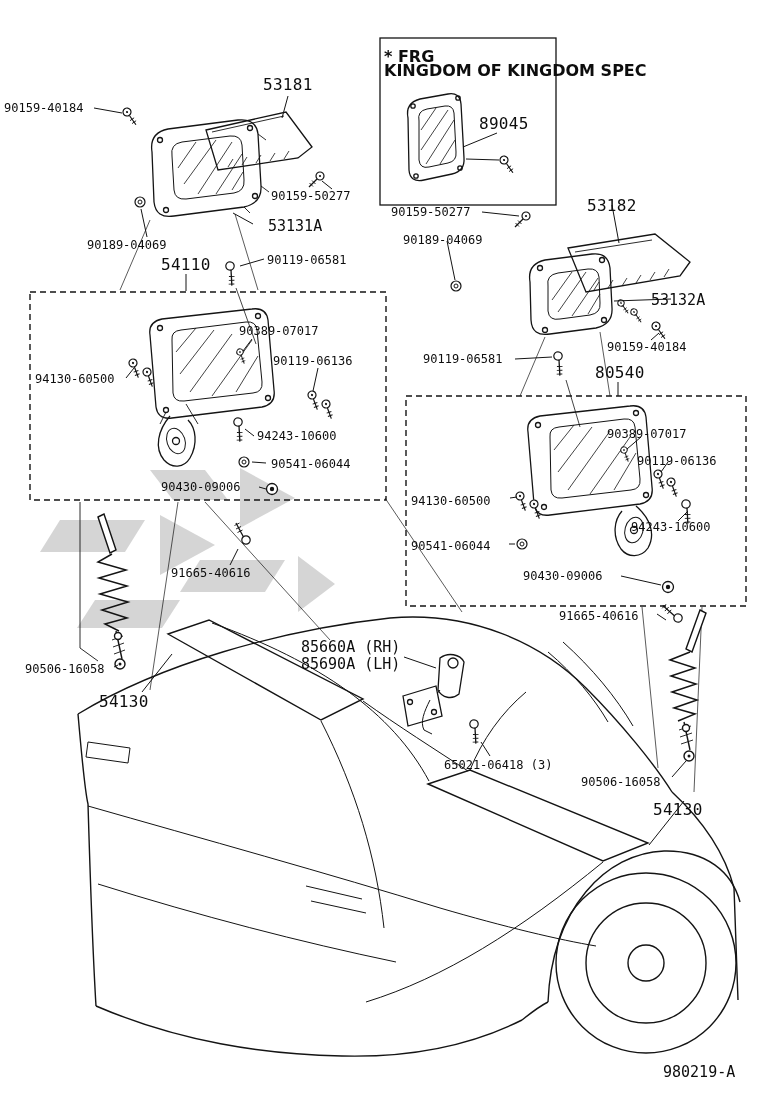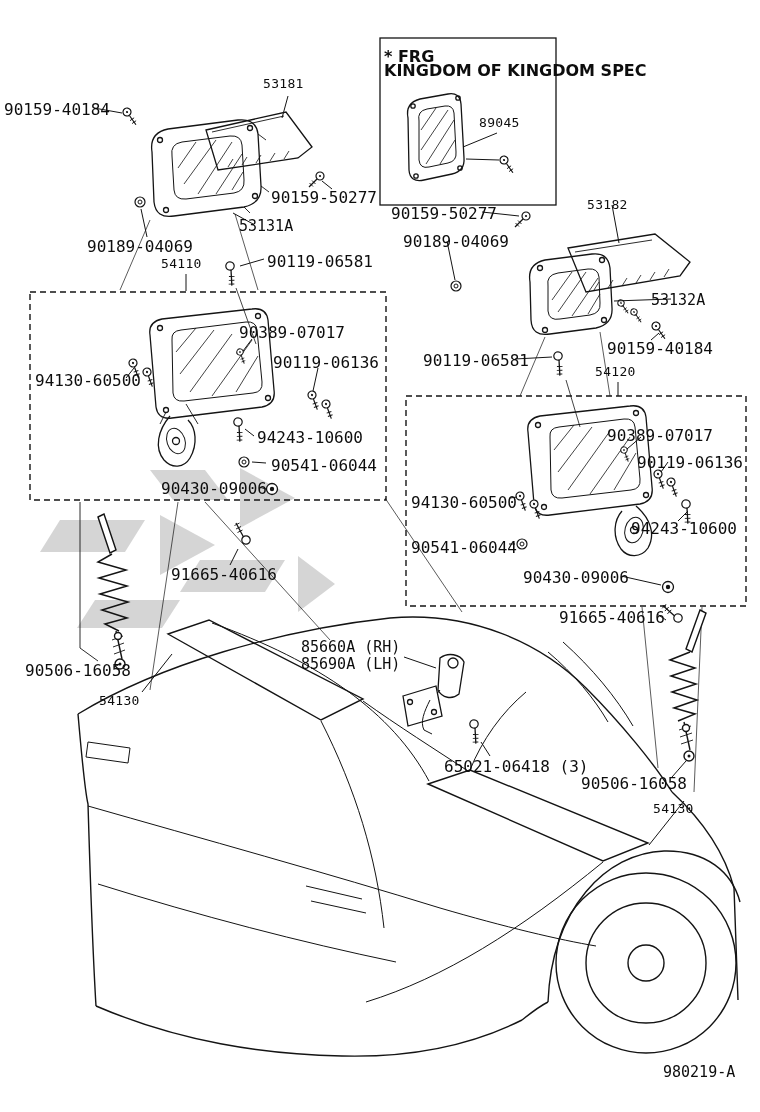--- a/index.html
+++ b/index.html
@@ -1,21 +1,21 @@
 <!DOCTYPE html>
 <html><head>
 <meta charset="utf-8">
 <style>
   html,body{margin:0;padding:0;background:#fff;}
   .stage{position:relative;width:760px;height:1112px;background:#ffffff;overflow:hidden;
          font-family:"DejaVu Sans Mono","Liberation Mono",monospace;color:#0d0d0d;}
   .stage svg{position:absolute;left:0;top:0;}
-  .pl{position:absolute;font-size:16px;line-height:1.05;white-space:nowrap;color:#0d0d0d;}
+  .pl{position:absolute;font-size:12px;line-height:1.05;white-space:nowrap;color:#0d0d0d;}
   .md{font-size:15px;}
-  .lg{font-size:13px;letter-spacing:.3px;}
+  .lg{font-size:16px;letter-spacing:.3px;}
   .sm{font-size:16px;font-family:"DejaVu Sans","Liberation Sans",sans-serif;font-weight:bold;margin-top:8px;}
 </style>
 </head>
 <body>
 
 <div class="stage">
 
 <svg width="760" height="1112" viewBox="0 0 760 1112">
   <defs>
     <g id="screwS">
@@ -273,34 +273,34 @@
     <line x1="672" y1="777" x2="686" y2="761"></line>
     <line x1="684" y1="801" x2="649" y2="845"></line>
     <line x1="404" y1="657" x2="436" y2="668"></line>
   </g>
 </svg>
 
 <div class="pl" style="left:4px;top:102px">90159-40184</div>
 <div class="pl lg" style="left:263px;top:77px">53181</div>
 <div class="pl lg" style="left:479px;top:116px">89045</div>
 <div class="pl" style="left:271px;top:190px">90159-50277</div>
-<div class="pl md" style="left:239px;top:219px">53131A</div>
+<div class="pl md" style="left:268px;top:219px">53131A</div>
 <div class="pl" style="left:87px;top:239px">90189-04069</div>
 <div class="pl lg" style="left:161px;top:257px">54110</div>
 <div class="pl" style="left:267px;top:254px">90119-06581</div>
 <div class="pl" style="left:391px;top:206px">90159-50277</div>
 <div class="pl lg" style="left:587px;top:198px">53182</div>
 <div class="pl" style="left:403px;top:234px">90189-04069</div>
 <div class="pl md" style="left:651px;top:293px">53132A</div>
 <div class="pl" style="left:239px;top:325px">90389-07017</div>
 <div class="pl" style="left:607px;top:341px">90159-40184</div>
 <div class="pl" style="left:273px;top:355px">90119-06136</div>
 <div class="pl" style="left:423px;top:353px">90119-06581</div>
 <div class="pl" style="left:35px;top:373px">94130-60500</div>
-<div class="pl lg" style="left:595px;top:365px">54120</div>
+<div class="pl lg" style="left:595px;top:365px">80540</div>
 <div class="pl" style="left:257px;top:430px">94243-10600</div>
 <div class="pl" style="left:607px;top:428px">90389-07017</div>
 <div class="pl" style="left:271px;top:458px">90541-06044</div>
 <div class="pl" style="left:637px;top:455px">90119-06136</div>
 <div class="pl" style="left:161px;top:481px">90430-09006</div>
 <div class="pl" style="left:411px;top:495px">94130-60500</div>
 <div class="pl" style="left:631px;top:521px">94243-10600</div>
 <div class="pl" style="left:411px;top:540px">90541-06044</div>
 <div class="pl" style="left:171px;top:567px">91665-40616</div>
 <div class="pl" style="left:523px;top:570px">90430-09006</div>

